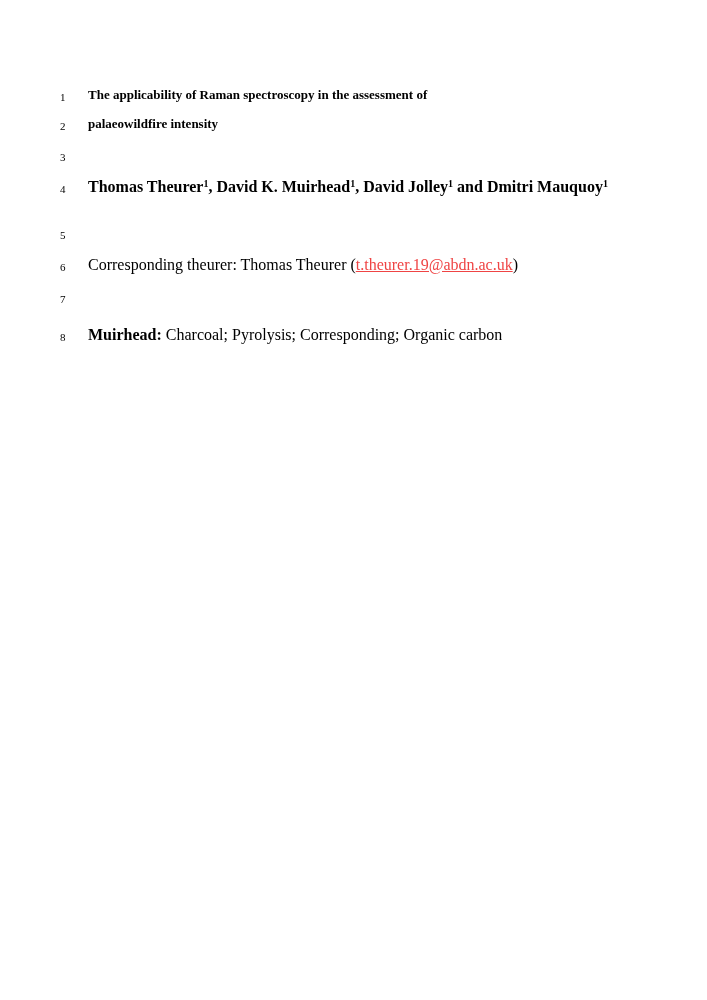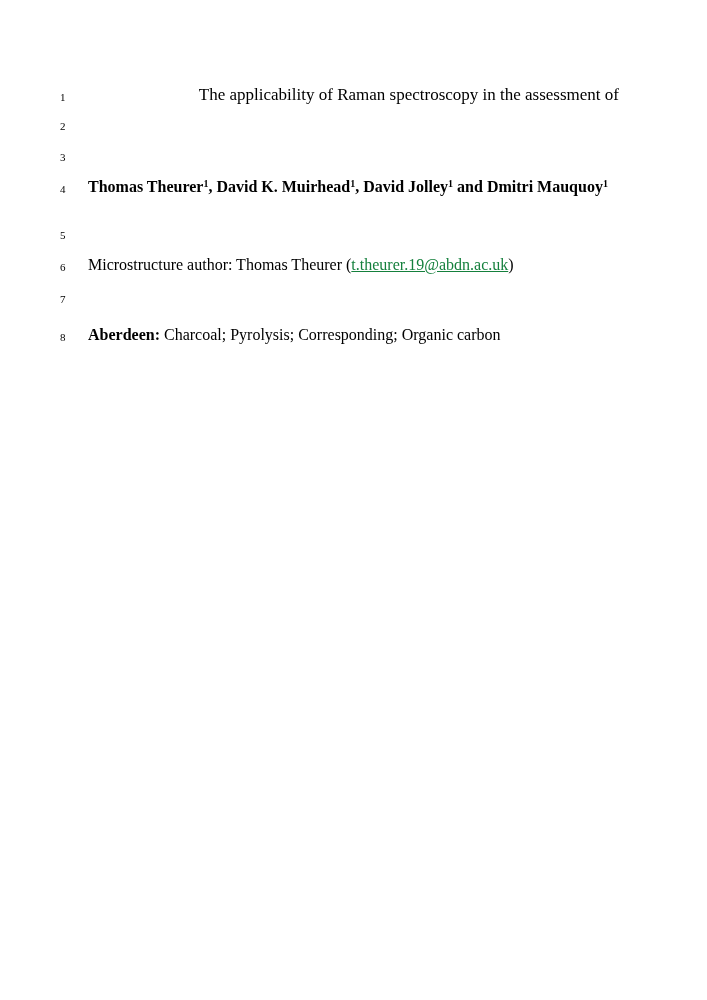--- a/index.html
+++ b/index.html
@@ -32,33 +32,33 @@
     padding-left: 3px;
   }
   .content {
     flex: 1 1 auto;
     margin-right: 88px;
     font-size: 16px;
     line-height: 21px;
     white-space: pre-wrap;
   }
   .title-line {
-    text-align: right;
-    font-weight: normal;
-    font-size: 17px;
+    text-align: left;
+    font-weight: bold;
+    font-size: 13px;
     line-height: 22px;
   }
   .bold { font-weight: bold; font-family: Liberation Serif, serif; }
   sup.affil {
     font-size: 10px;
     line-height: 0;
     vertical-align: 5px;
   }
   a.email-link {
-    color: #15803d;
+    color: #ef4444;
     text-decoration: underline;
     cursor: pointer;
   }
   .r1 { top: 84px; }
   .r2 { top: 113px; }
   .r3 { top: 144px; }
   .r4 { top: 176px; }
   .r5 { top: 222px; }
   .r6 { top: 254px; }
   .r7 { top: 286px; }
@@ -69,44 +69,45 @@
 
 <div class="page">
 
   <div class="row r1">
     <span class="linenum">1</span>
     <div class="content title-line">The applicability of Raman spectroscopy in the assessment of</div>
   </div>
 
   <div class="row r2">
     <span class="linenum">2</span>
+    <div class="content title-line">palaeowildfire intensity</div>
   </div>
 
   <div class="row r3">
     <span class="linenum">3</span>
     <div class="content"></div>
   </div>
 
   <div class="row r4">
     <span class="linenum">4</span>
     <div class="content bold"><span>Thomas Theurer</span><sup class="affil">1</sup><span>, David K. Muirhead</span><sup class="affil">1</sup><span>, David Jolley</span><sup class="affil">1</sup><span> and Dmitri Mauquoy</span><sup class="affil">1</sup></div>
   </div>
 
   <div class="row r5">
     <span class="linenum">5</span>
   </div>
 
   <div class="row r6">
     <span class="linenum">6</span>
-    <div class="content"><span>Microstructure author: Thomas Theurer (</span><a class="email-link">t.theurer.19@abdn.ac.uk</a><span>)</span></div>
+    <div class="content"><span>Corresponding theurer: Thomas Theurer (</span><a class="email-link">t.theurer.19@abdn.ac.uk</a><span>)</span></div>
   </div>
 
   <div class="row r7">
     <span class="linenum">7</span>
     <div class="content"></div>
   </div>
 
   <div class="row r8">
     <span class="linenum">8</span>
-    <div class="content"><span class="bold">Aberdeen:</span><span> Charcoal; Pyrolysis; Corresponding; Organic carbon</span></div>
+    <div class="content"><span class="bold">Muirhead:</span><span> Charcoal; Pyrolysis; Corresponding; Organic carbon</span></div>
   </div>
 
 </div>
 
 </body></html>

